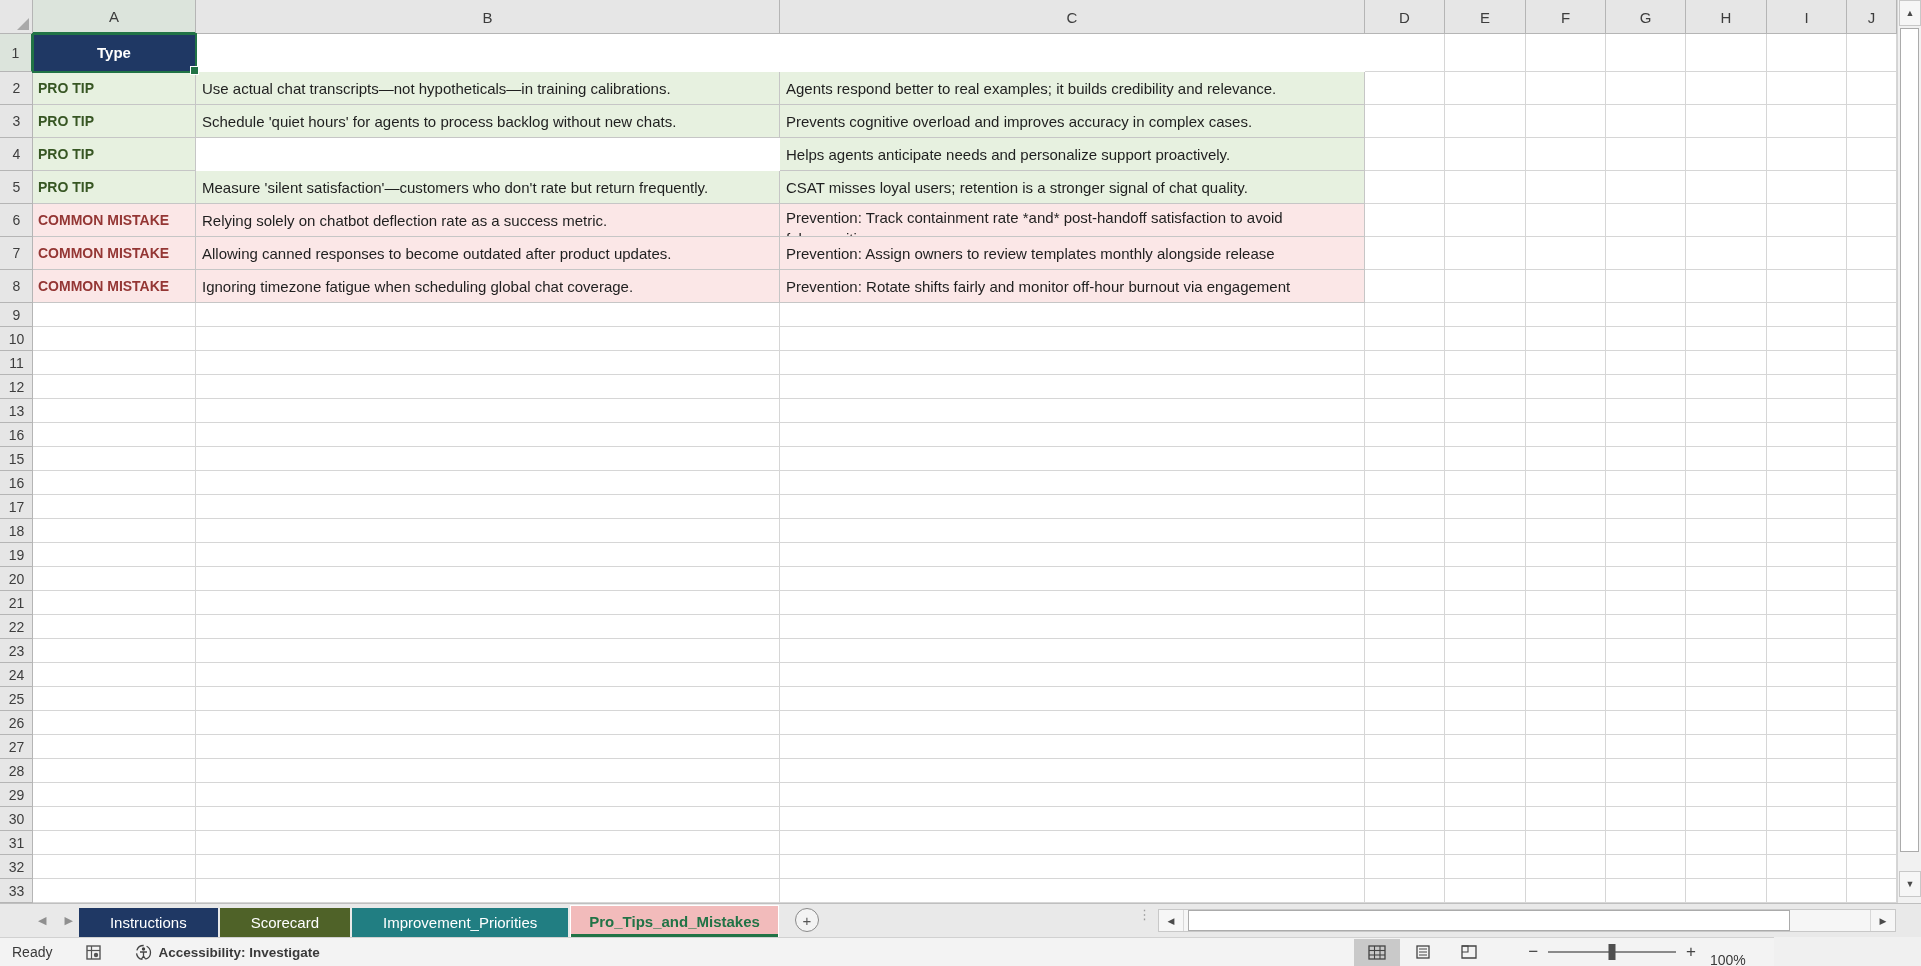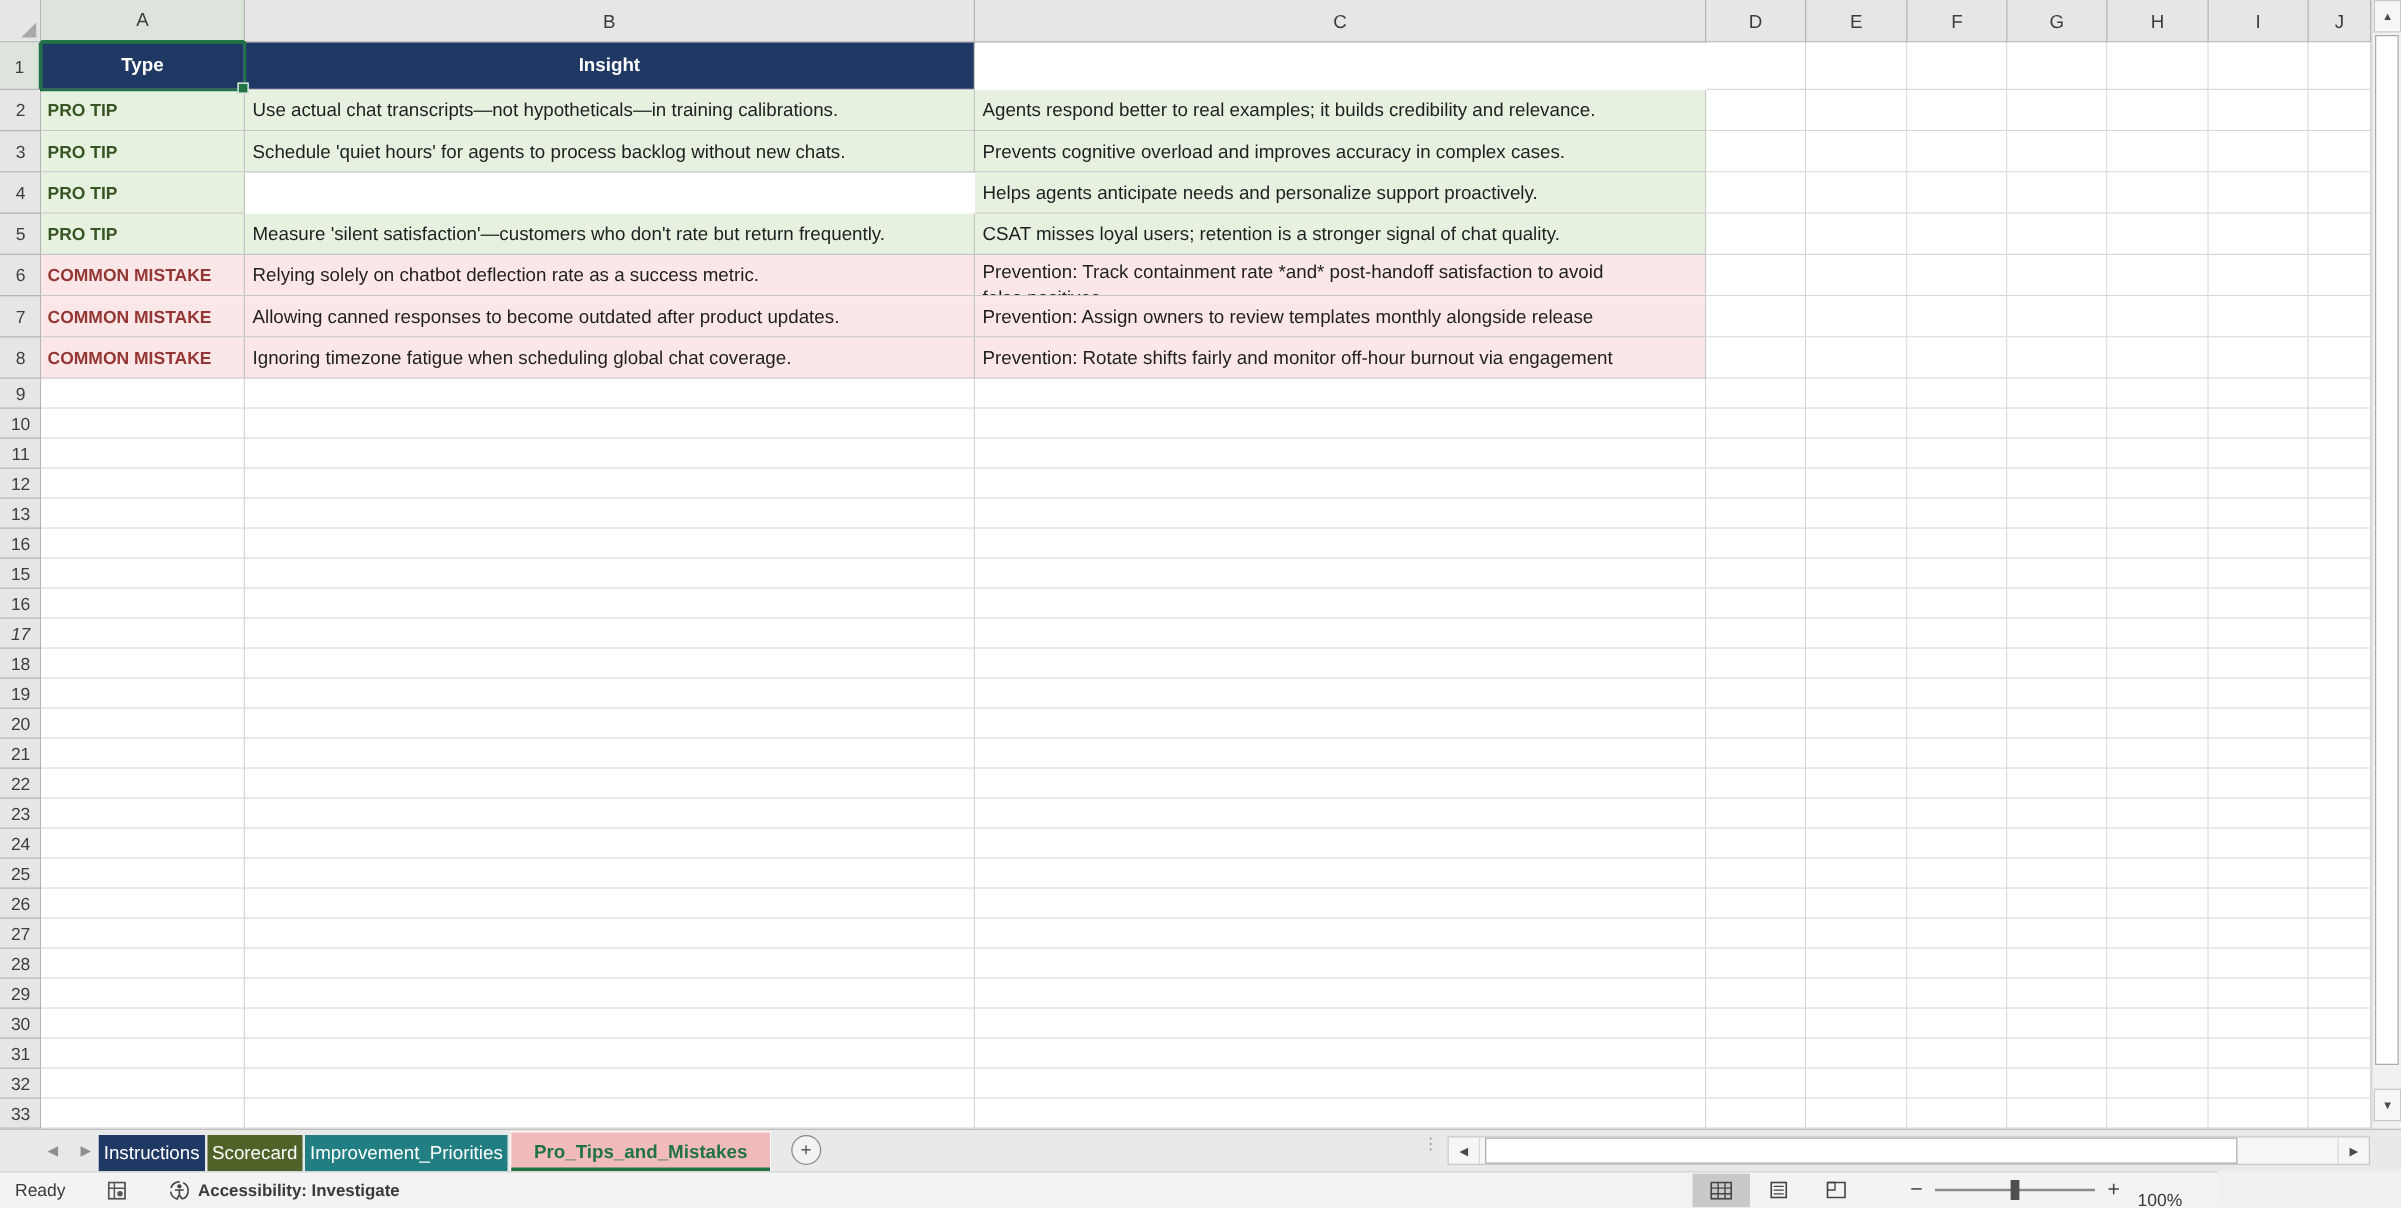--- a/index.html
+++ b/index.html
@@ -34,21 +34,21 @@
 
   
   .vscroll{position:absolute;left:1897px;top:0;width:24px;height:903px;background:#f1f1f1;border-left:1px solid #d4d4d4;box-sizing:border-box;}
   .vbtn{position:absolute;left:1px;width:22px;height:26px;background:#f6f6f6;border:1px solid #c8c8c8;box-sizing:border-box;display:flex;align-items:center;justify-content:center;font-size:9px;color:#4a4a4a;}
   .vthumb{position:absolute;left:2px;top:28px;width:19px;height:824px;background:#fff;border:1px solid #ababab;box-sizing:border-box;}
 
   
   .tabbar{position:absolute;left:0;top:903px;width:1921px;height:34px;background:#e9e9e9;border-top:1px solid #bfbfbf;box-sizing:border-box;display:flex;align-items:flex-end;}
   .navarrows{display:flex;align-items:center;height:100%;padding:0 6px 0 38px;gap:18px;}
   .navarrow{font-size:11px;color:#8f8f8f;cursor:default;}
-  .tab{height:29px;display:flex;align-items:center;padding:0 4px;font-size:15px;margin-right:2px;white-space:nowrap;}
+  .tab{height:29px;display:flex;align-items:center;padding:0 31px;font-size:15px;margin-right:2px;white-space:nowrap;}
   .tab.active{position:relative;height:32px;font-weight:bold;border:1px solid #fff;border-bottom:none;box-sizing:border-box;padding:0 18px;}
   .tab.active::after{content:"";position:absolute;left:0;right:0;bottom:0;height:3px;background:var(--selection);}
   .addsheet{width:22px;height:22px;border:1px solid #8a8a8a;border-radius:50%;margin:0 0 5px 14px;display:flex;align-items:center;justify-content:center;font-size:15px;color:#555;background:#f3f3f3;}
   .grip{position:absolute;left:1138px;top:8px;width:10px;height:18px;color:#9a9a9a;font-size:13px;line-height:6px;letter-spacing:0;}
   .htrack{position:absolute;left:1158px;top:5px;width:738px;height:23px;background:#f6f6f6;border:1px solid #c8c8c8;box-sizing:border-box;}
   .hbtn{position:absolute;top:0;width:24px;height:21px;display:flex;align-items:center;justify-content:center;font-size:9px;color:#4a4a4a;}
   .hbtn.left{left:0;border-right:1px solid #d8d8d8;}
   .hbtn.right{right:0;border-left:1px solid #d8d8d8;}
   .hthumb{position:absolute;left:29px;top:0px;width:602px;height:21px;background:#fff;border:1px solid #ababab;box-sizing:border-box;}
 
@@ -95,39 +95,38 @@
       <div class="rh" style="top: 237px; height: 33px;">7</div>
       <div class="rh" style="top: 270px; height: 33px;">8</div>
       <div class="rh" style="top: 303px; height: 24px;">9</div>
       <div class="rh" style="top: 327px; height: 24px;">10</div>
       <div class="rh" style="top: 351px; height: 24px;">11</div>
       <div class="rh" style="top: 375px; height: 24px;">12</div>
       <div class="rh" style="top: 399px; height: 24px;">13</div>
       <div class="rh" style="top: 423px; height: 24px;">16</div>
       <div class="rh" style="top: 447px; height: 24px;">15</div>
       <div class="rh" style="top: 471px; height: 24px;">16</div>
-      <div class="rh" style="top: 495px; height: 24px; font-style: italic;">17</div>
+      <div class="rh" style="top: 495px; height: 24px;">17</div>
       <div class="rh" style="top: 519px; height: 24px;">18</div>
       <div class="rh" style="top: 543px; height: 24px;">19</div>
       <div class="rh" style="top: 567px; height: 24px;">20</div>
       <div class="rh" style="top: 591px; height: 24px;">21</div>
       <div class="rh" style="top: 615px; height: 24px;">22</div>
       <div class="rh" style="top: 639px; height: 24px;">23</div>
       <div class="rh" style="top: 663px; height: 24px;">24</div>
       <div class="rh" style="top: 687px; height: 24px;">25</div>
       <div class="rh" style="top: 711px; height: 24px;">26</div>
       <div class="rh" style="top: 735px; height: 24px;">27</div>
       <div class="rh" style="top: 759px; height: 24px;">28</div>
       <div class="rh" style="top: 783px; height: 24px;">29</div>
       <div class="rh" style="top: 807px; height: 24px;">30</div>
       <div class="rh" style="top: 831px; height: 24px;">31</div>
       <div class="rh" style="top: 855px; height: 24px;">32</div>
       <div class="rh" style="top: 879px; height: 24px;">33</div>
       <div class="cell hdr" style="left: 33px; top: 34px; width: 163px; height: 38px;">Type</div>
-      <div class="cell hdr" style="left: 196px; top: 34px; width: 584px; height: 38px;">Insight</div>
       <div class="cell" style="left: 1365px; top: 34px; width: 80px; height: 38px;"></div>
       <div class="cell" style="left: 1445px; top: 34px; width: 81px; height: 38px;"></div>
       <div class="cell" style="left: 1526px; top: 34px; width: 80px; height: 38px;"></div>
       <div class="cell" style="left: 1606px; top: 34px; width: 80px; height: 38px;"></div>
       <div class="cell" style="left: 1686px; top: 34px; width: 81px; height: 38px;"></div>
       <div class="cell" style="left: 1767px; top: 34px; width: 80px; height: 38px;"></div>
       <div class="cell" style="left: 1847px; top: 34px; width: 50px; height: 38px;"></div>
       <div class="cell tip label" style="left: 33px; top: 72px; width: 163px; height: 33px;">PRO TIP</div>
       <div class="cell tip body" style="left: 196px; top: 72px; width: 584px; height: 33px;">Use actual chat transcripts—not hypotheticals—in training calibrations.</div>
       <div class="cell tip body" style="left: 780px; top: 72px; width: 585px; height: 33px;">Agents respond better to real examples; it builds credibility and relevance.</div>

